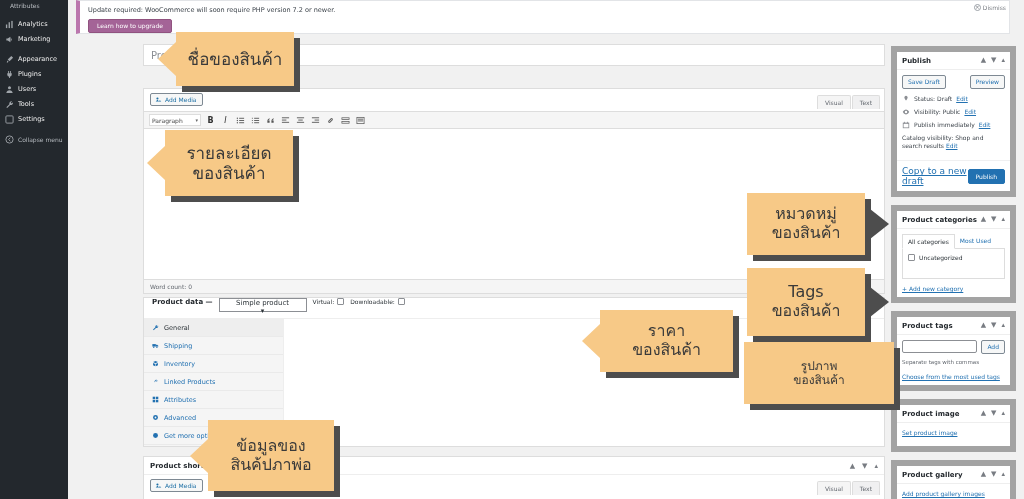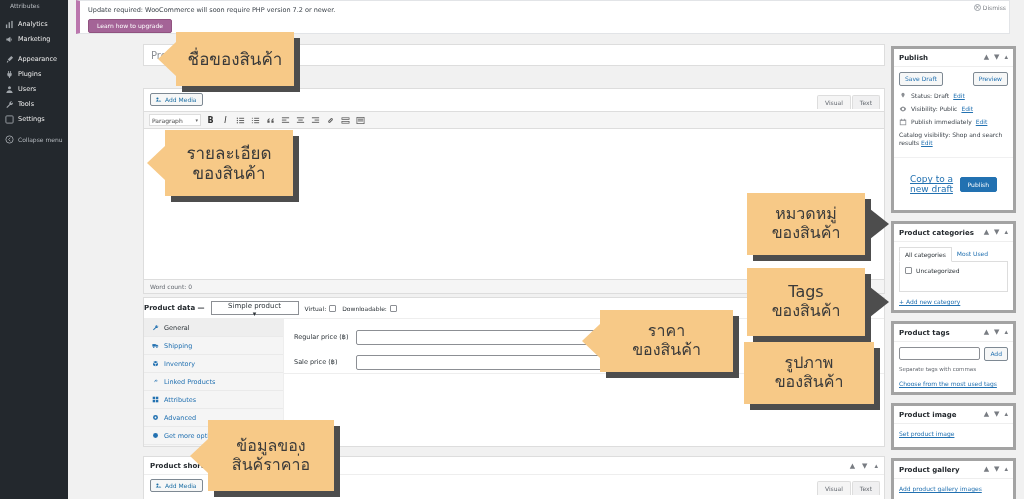--- a/index.html
+++ b/index.html
@@ -93,21 +93,21 @@
   .editor-body { position:absolute; left:0; right:0; top:40px; bottom:14px; background:#fff; }
   .word-count {
     position:absolute; left:0; right:0; bottom:0; height:14px; background:#f5f5f5;
     border-top:1px solid #ddd; font-size:6px; color:#646970; padding:3px 0 0 6px;
   }
   
   .pd-box {
     position:absolute; left:75px; top:297px; right:139px; height:150px;
     background:#fff; border:1px solid #ddd;
   }
-  .pd-head { height:21px; border-bottom:1px solid #eee; display:flex; align-items:center; gap:6px;}
+  .pd-head { height:21px; border-bottom:1px solid #eee; display:flex; align-items:flex-start; padding-left:8px; gap:6px;}
   .pd-head .lbl { font-size:7px; color:#23282d; font-weight:bold; }
   .pd-select {
     width:88px; height:14px; border:1px solid #8c8f94; background:#fff;
     font-size:7px; color:#2c3338; display:flex; align-items:center;
     justify-content:space-between; padding:0 4px;flex-direction:column;
   }
   .cbx { width:7px;height:7px;border:1px solid #8c8f94;background:#fff;display:inline-block;border-radius:1px;}
   .pd-head .cbgrp { display:flex; align-items:center; gap:3px; font-size:6px; color:#2c3338; }
   .pd-body { position:absolute; top:21px; left:0; right:0; bottom:0; display:flex; }
   .pd-tabs { width:140px; background:#f5f5f5; border-right:1px solid #eee; }
@@ -130,41 +130,41 @@
     background:#fff; border:1px solid #ddd;
   }
   .sd-head { height:18px; border-bottom:1px solid #eee; display:flex; align-items:center;
     justify-content:space-between; padding:0 6px; }
   .sd-head .t { font-size:7px; color:#23282d; font-weight:bold;}
   .sd-toggles { display:flex; gap:7px; color:#787c82; font-size:7px; align-items:center;}
   .sd-body { position:relative; height:40px; }
   .sd-tabs { position:absolute; right:4px; top:6px; display:flex; gap:1px; }
   
   .rcol { position:absolute; right:8px; top:46px; width:125px; }
-  .panel { background:#fff; border:3px solid #a3a3a3; margin-bottom:8px; }
+  .panel { background:#fff; border:6px solid #a3a3a3; margin-bottom:8px; }
   .p-head {
     height:18px; border-bottom:1px solid #eee; display:flex; align-items:center;
     justify-content:space-between; padding:0 5px;
   }
   .p-title { font-size:7px; font-weight:bold; color:#23282d; }
   .p-ctrl { display:flex; gap:5px; color:#787c82; font-size:7px; align-items:center; }
   .p-ctrl span { line-height:1; }
   .p-body { padding:5px; }
   .pub-row1 { display:flex; justify-content:space-between; margin-bottom:6px; }
   .b-secondary {
     background:#f6f7f7; border:1px solid #7e8993; color:#2271b1;
     font-size:6px; padding:2px 5px; border-radius:2px; line-height:1.3;
   }
   .pub-line { display:flex; align-items:center; gap:4px; font-size:6px; color:#3c434a; margin-bottom:5px;}
   .pub-line .ic { width:8px; height:8px; display:block; }
   .pub-line .ic svg { width:8px;height:8px;fill:#8c8f94;display:block;}
   .lnk { color:#2271b1; text-decoration:underline; }
   .pub-catline { font-size:6px; color:#3c434a; margin-bottom:6px; line-height:1.3;}
   .pub-footer {
-    border-top:1px solid #f0f0f1; padding:16px; display:flex;
+    border-top:1px solid #f0f0f1; padding:5px; display:flex;
     justify-content:flex-end; align-items:center;
   }
   .b-primary {
     background:#2271b1; border:1px solid #2271b1; color:#fff;
     font-size:6px; padding:3px 7px; border-radius:2px; line-height:1.2;
   }
   .cat-tabs { display:flex; border-bottom:1px solid #ddd; margin-bottom:0; }
   .cat-tab { font-size:6px; padding:3px 5px; color:#2271b1; }
   .cat-tab.active { background:#fff; border:1px solid #ddd; border-bottom:1px solid #fff;
      margin-bottom:-1px; color:#2c3338;}
@@ -461,32 +461,20 @@
         </div>
         <div class="pd-tab">
           <span class="ti">
               <svg viewBox="0 0 20 20">
                 <circle cx="10" cy="10" r="7"></circle>
               </svg>
             </span>
           <span>Get more options</span>
         </div>
       </div>
-      <div class="pd-panel">
-        <div class="field-row">
-          <span class="fl">Regular price (฿)</span>
-          <span class="fi"></span>
-        </div>
-        <div class="field-row">
-          <span class="fl">Sale price (฿)</span>
-          <span class="fi"></span>
-          <span class="sched">Schedule</span>
-        </div>
-        <div class="pd-sep"></div>
-      </div>
     </div>
   </div>
 
   <div class="sd-box">
     <div class="sd-head">
       <span class="t">Product short description</span>
       <span class="sd-toggles">
         <span>▲</span>
         <span>▼</span>
         <span>▴</span>
@@ -677,28 +665,28 @@
 
 <div class="callout" style="left:600px; top:310px; width:133px; height:62px; font-size:16px;">
   <div class="shadow"></div>
   <div class="body">
     <span class="arrow-l"></span>
     <span>ราคา</span>
     <span>ของสินค้า</span>
   </div>
 </div>
 
-<div class="callout" style="left:744px; top:342px; width:130px; height:62px; font-size:16px;">
+<div class="callout" style="left:744px; top:342px; width:150px; height:62px; font-size:12px;">
   <div class="shadow"></div>
   <div class="body">
     <span>รูปภาพ</span>
     <span>ของสินค้า</span>
   </div>
 </div>
 
 <div class="callout" style="left:208px; top:420px; width:126px; height:71px; font-size:16px;">
   <div class="shadow"></div>
   <div class="body">
     <span class="arrow-l"></span>
     <span>ข้อมูลของ</span>
-    <span>สินค้ราคา่อ</span>
+    <span>สินค้ปภาพ่อ</span>
   </div>
 </div>
 
 </body></html>

